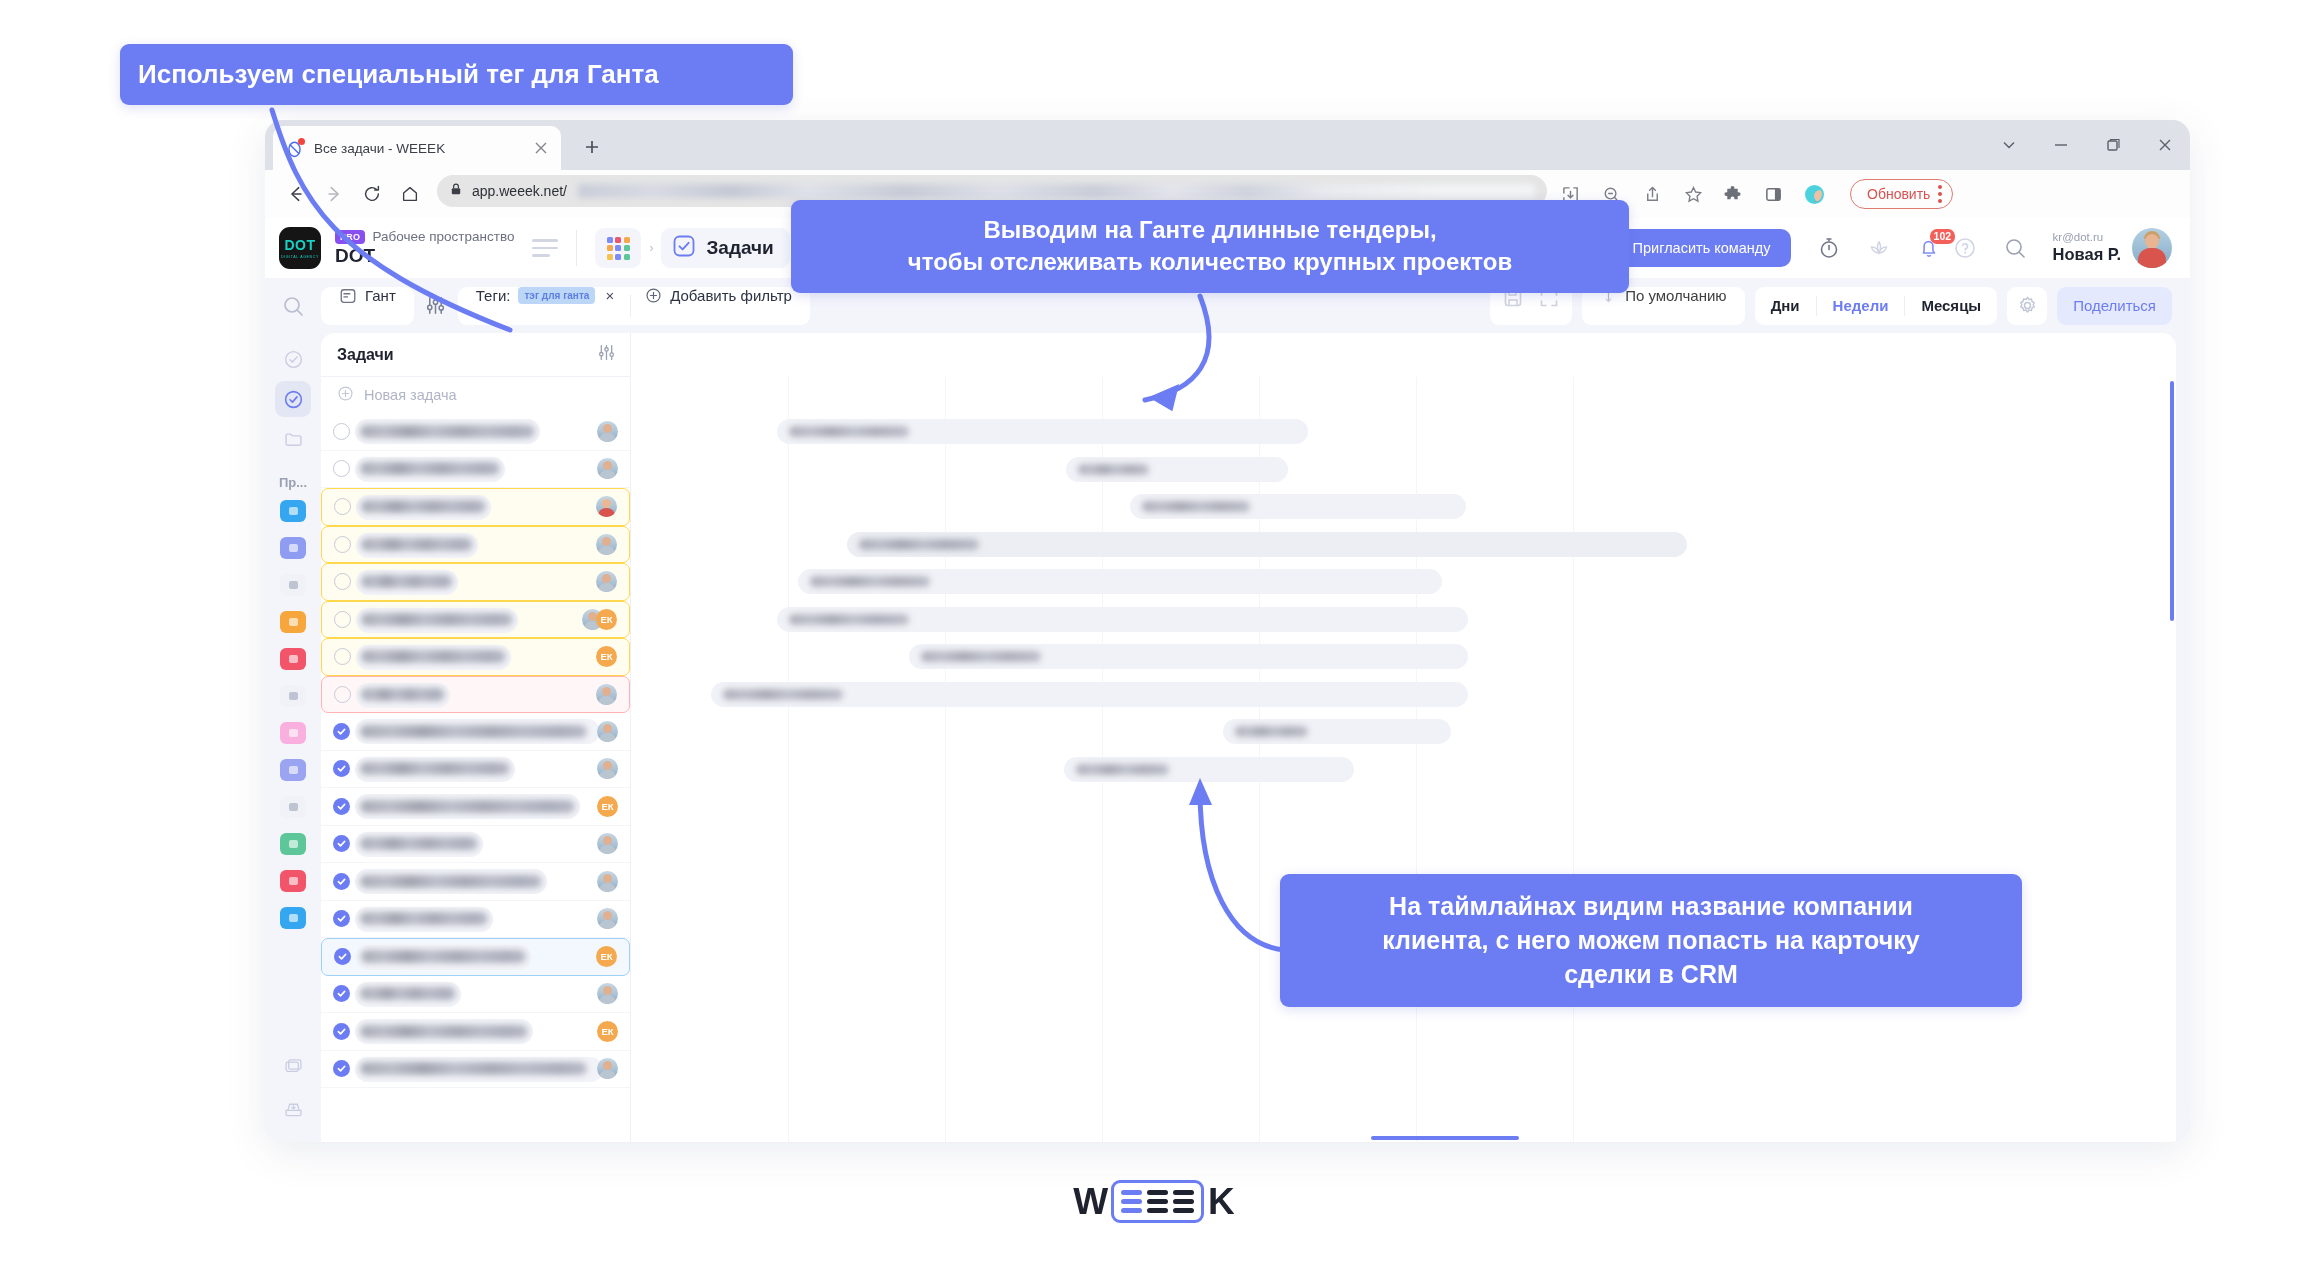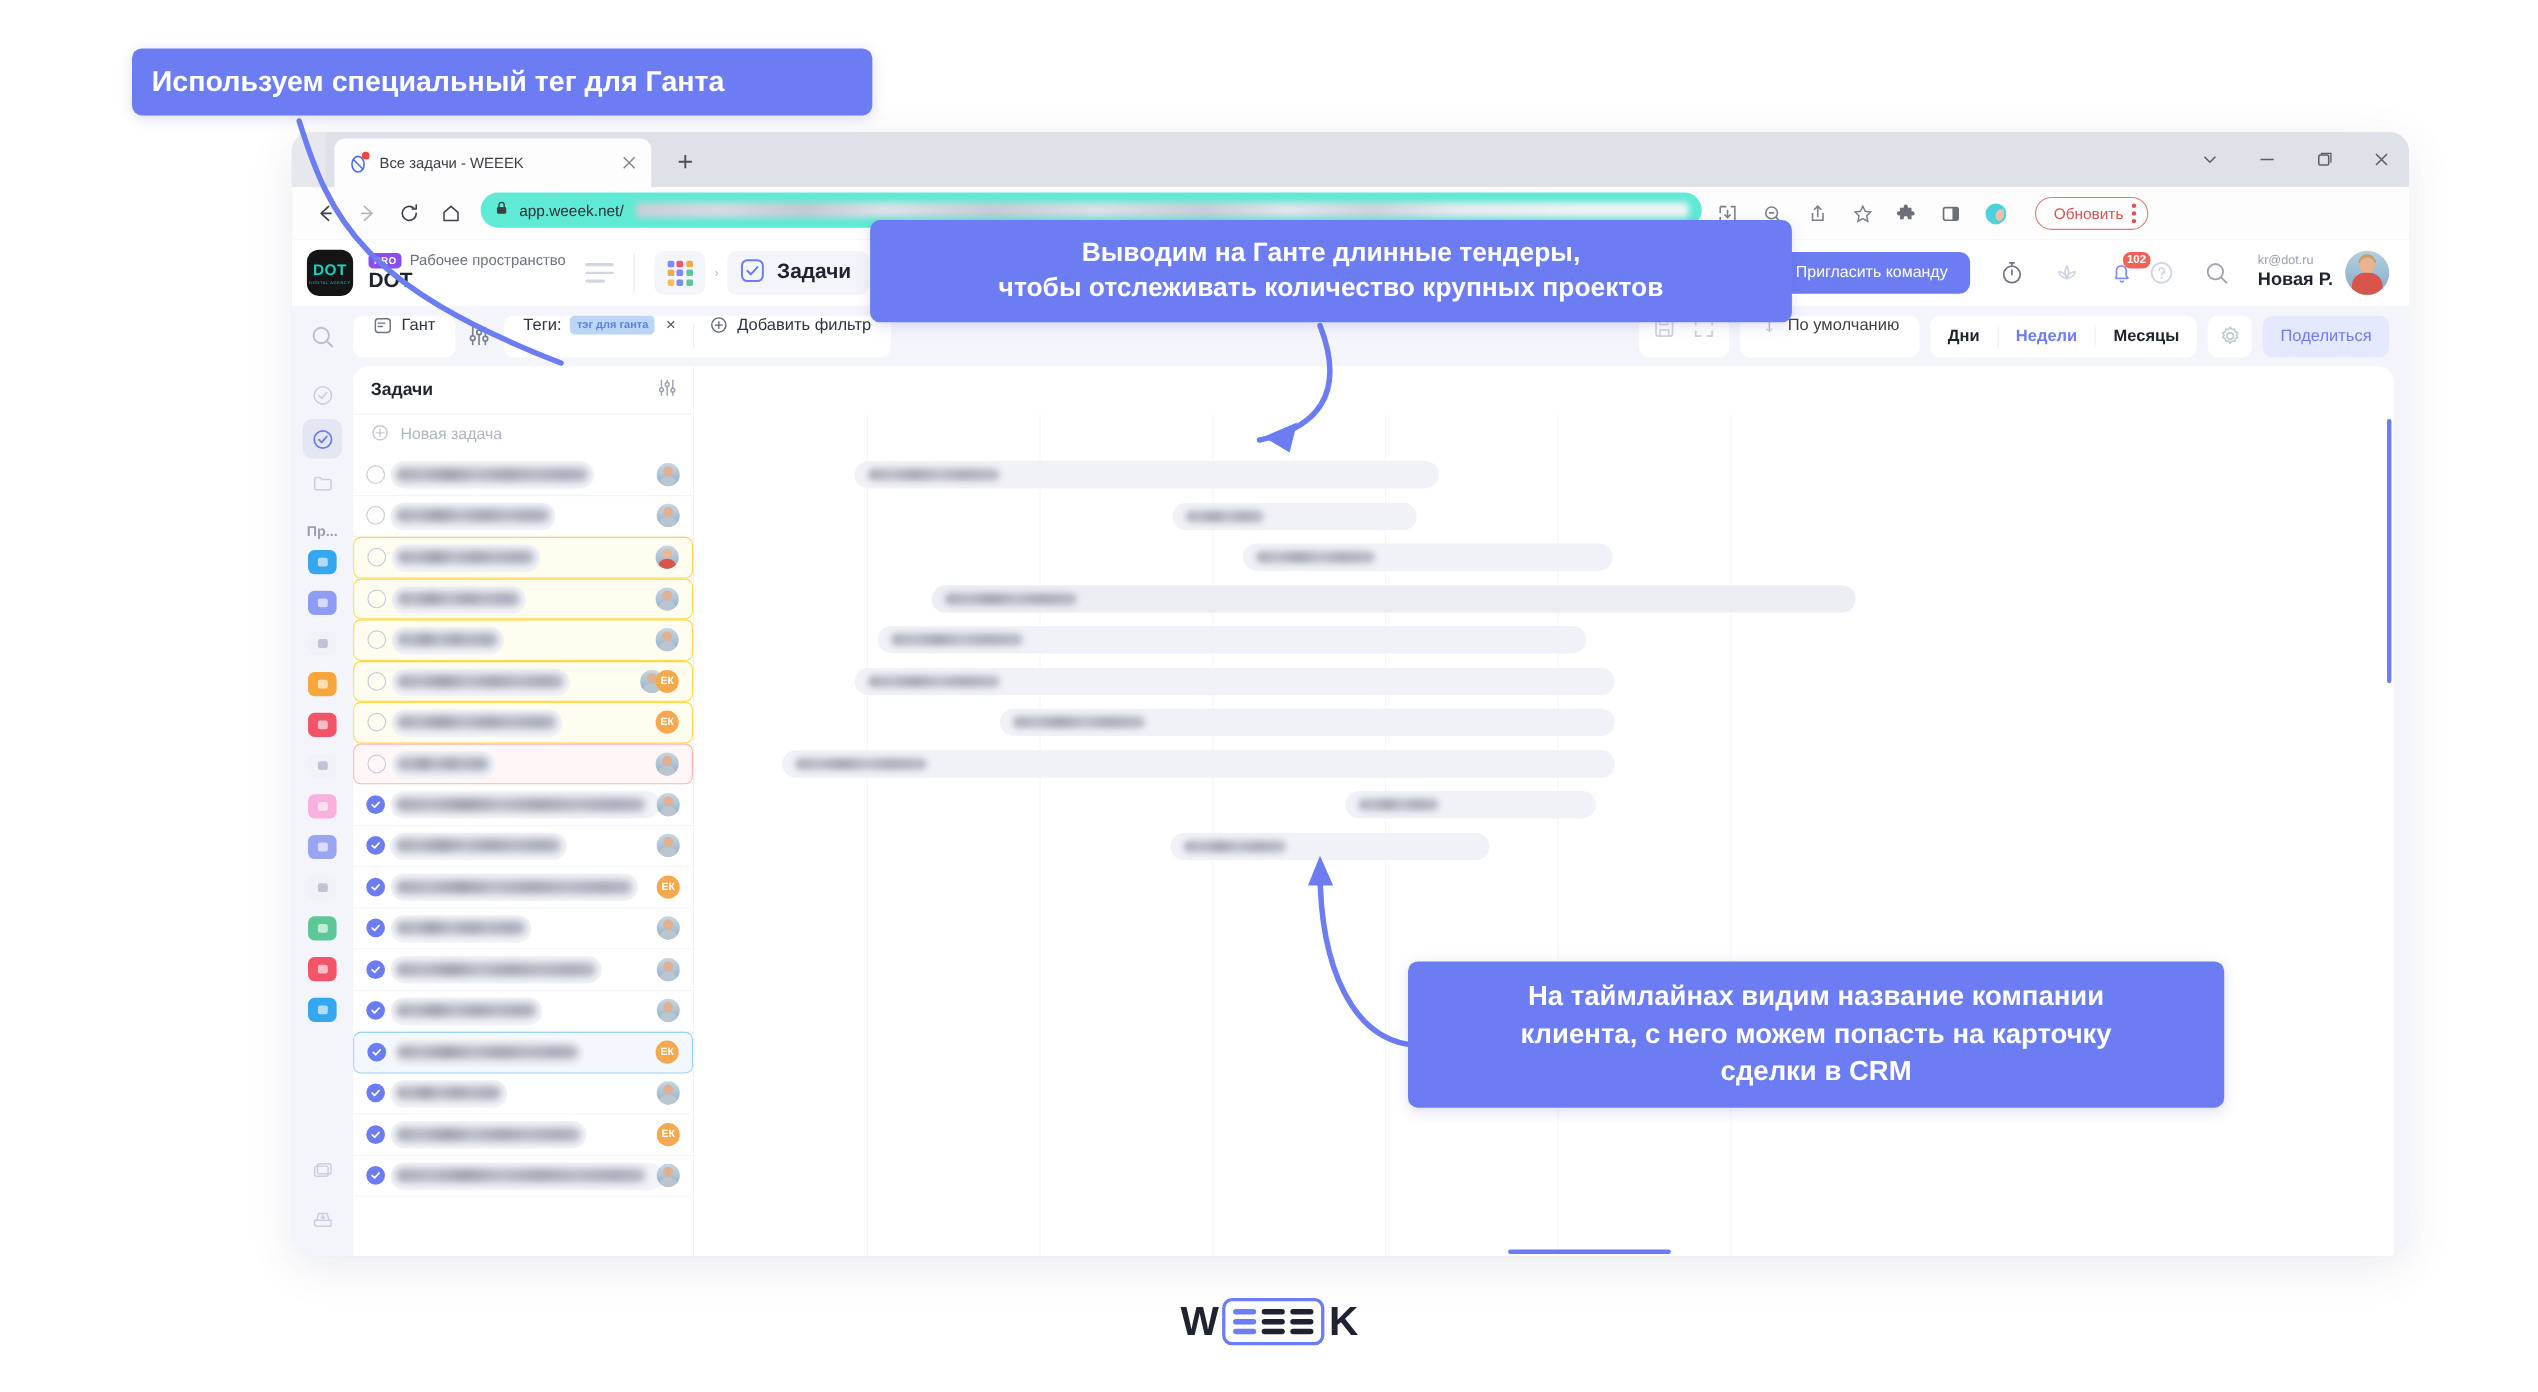--- a/index.html
+++ b/index.html
@@ -29,21 +29,20 @@
     width: 1925px; height: 1022px;
     background: #e6e8ee;
     border-radius: 18px 18px 20px 20px;
     box-shadow: 0 10px 40px rgba(60,70,110,.10);
     overflow: hidden;
   }
   .tabstrip {
     position: relative;
     height: 50px;
     background: #dfe1e8;
-    margin-left: 31px;
   }
   .tab {
     position: absolute;
     left: 8px; top: 6px;
     width: 288px; height: 44px;
     background: #fdfdfe;
     border-radius: 10px 10px 0 0;
     display: flex; align-items: center;
     padding: 0 12px;
     gap: 10px;
@@ -81,21 +80,21 @@
     padding: 0 14px; gap: 4px;
     position: relative;
   }
   .navbtn {
     width: 34px; height: 34px; border-radius: 50%;
     display: flex; align-items: center; justify-content: center;
     flex: none;
   }
   .omnibox {
     flex: 1; height: 32px; margin: 0 10px 6px 6px;
-    background: #5eead4; border-radius: 16px;
+    background: #e5e5e5; border-radius: 16px;
     display: flex; align-items: center;
     padding: 0 12px; gap: 9px; max-width: 1110px;
   }
   .omni-url { font-size: 14px; color: #2c2f36; white-space: nowrap; }
   .omni-blur {
     flex: 1; height: 14px;
     background: linear-gradient(90deg,#c9cdd8 0,#d7dae3 8%,#c4c8d4 16%,#dfe2e9 24%,#c7cbd6 34%,#dde0e8 44%,#c9cdd8 54%,#e3e5ec 62%,#cfd3dd 70%,#e8eaef 78%,#f1f3f4 90%,#f1f3f4 100%);
     filter: blur(3px);
     border-radius: 3px;
     margin-left: 2px;

